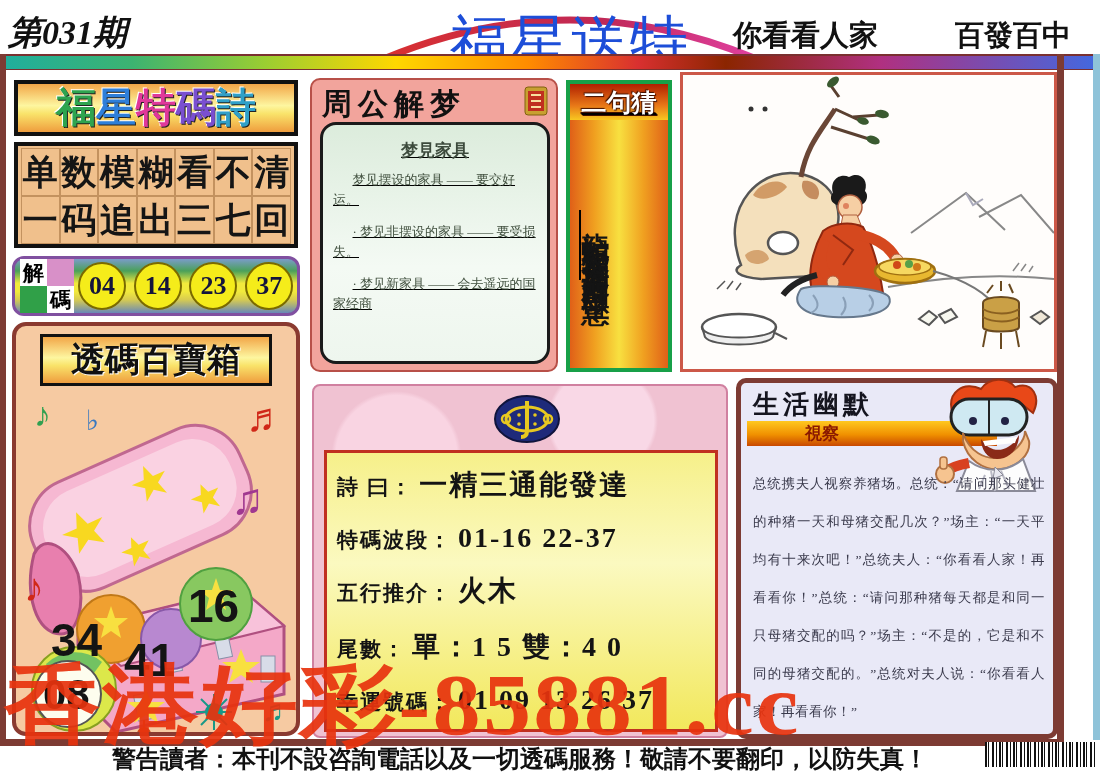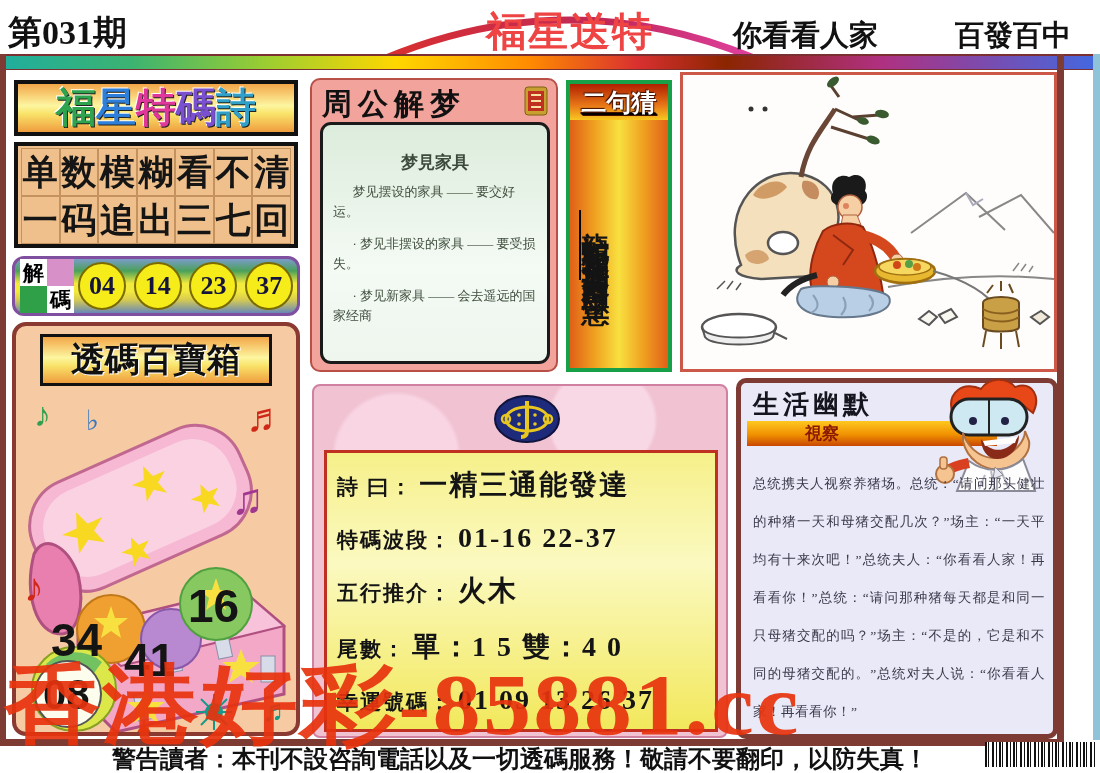--- a/index.html
+++ b/index.html
@@ -1,24 +1,24 @@
 <!DOCTYPE html>
 <html><head>
 <meta charset="utf-8">
 <style>
   html,body{margin:0;padding:0;}
   body{width:1100px;height:773px;overflow:hidden;background:#fff;
        font-family:"Liberation Serif","DejaVu Serif",serif;}
   #page{position:relative;width:1100px;height:773px;background:#fff;}
 
   
-  .issue{position:absolute;left:8px;top:10px;font-size:34px;font-weight:bold;color:#111;}
+  .issue{position:absolute;left:8px;top:10px;font-size:34px;font-weight:bold;color:#111;font-style:italic;}
   .arch-svg{position:absolute;left:378px;top:0;}
   .main-title{position:absolute;left:408px;top:4px;width:324px;text-align:center;
-              font-size:40px;font-weight:bold;color:#ef4444;letter-spacing:2px;}
+              font-size:58px;font-weight:normal;color:#1d4ed8;letter-spacing:2px;}
   .slogan1{position:absolute;left:733px;top:16px;font-size:29px;font-weight:bold;color:#111;}
   .slogan2{position:absolute;left:955px;top:16px;font-size:29px;font-weight:bold;color:#111;}
   .rainbow-bar{position:absolute;left:0;top:54px;width:1100px;height:13px;
     border-top:2px solid #7a3030;border-bottom:1px solid #7a3030;
     background:linear-gradient(90deg,#1fae9e,#3cb371 12%,#9acd32 24%,#ffd700 36%,#ff8c00 48%,#d93030 58%,#8b2500 66%,#b03080 80%,#4169e1 100%);}
 
   
   .frame-left{position:absolute;left:0;top:54px;width:6px;height:692px;background:#7d3b33;}
   .frame-right{position:absolute;left:1057px;top:54px;width:7px;height:692px;background:#7d3b33;}
   .frame-bottom{position:absolute;left:0;top:739px;width:1064px;height:7px;background:#7d3b33;}
@@ -58,22 +58,22 @@
   .note0{left:18px;top:2px;} .note1{left:70px;top:10px;font-size:28px;}
   .note2{left:230px;top:0px;font-size:40px;} .note3{left:215px;top:80px;font-size:44px;}
   .note4{left:8px;top:170px;font-size:40px;} .note5{left:246px;top:300px;font-size:30px;}
 
   
   .dream-box{position:absolute;left:310px;top:78px;width:248px;height:294px;
     background:#f2a49c;border:2px solid #b85048;border-radius:10px;box-sizing:border-box;}
   .dream-title{position:absolute;left:10px;top:4px;font-size:30px;font-weight:bold;color:#111;letter-spacing:6px;}
   .seal{position:absolute;right:8px;top:6px;}
   .dream-panel{position:absolute;left:8px;top:42px;width:230px;height:242px;
-    border:3px solid #1a1a1a;border-radius:11px;
-    background:linear-gradient(180deg,#dcecdc,#f4faf4 60%,#eef6ee);padding:24px 10px;box-sizing:border-box;}
+    border:3px solid #1a1a1a;border-radius:16px;
+    background:linear-gradient(180deg,#dcecdc,#f4faf4 60%,#eef6ee);padding:12px 10px;box-sizing:border-box;text-decoration:underline;}
   .dream-sub{text-align:center;font-size:17px;font-weight:bold;color:#3c4a3c;margin:2px 0 8px;}
   .dream-item{font-size:13px;color:#41503f;margin:0 0 12px;line-height:20px;text-indent:1.5em;}
 
   
   .guess-box{position:absolute;left:566px;top:80px;width:106px;height:292px;
     border:4px solid #18a048;box-sizing:border-box;
     background:linear-gradient(90deg,#e06018,#f0a020 25%,#f8e040 50%,#f0a020 75%,#e06018);text-decoration:underline;}
   .guess-title{height:36px;background:linear-gradient(180deg,#b02000,#e87818 60%,#f8c820);
     display:flex;align-items:center;justify-content:center;font-size:25px;font-weight:bold;color:#fff;
     text-shadow:1px 1px 1px #401000,-1px -1px 1px #401000;}

